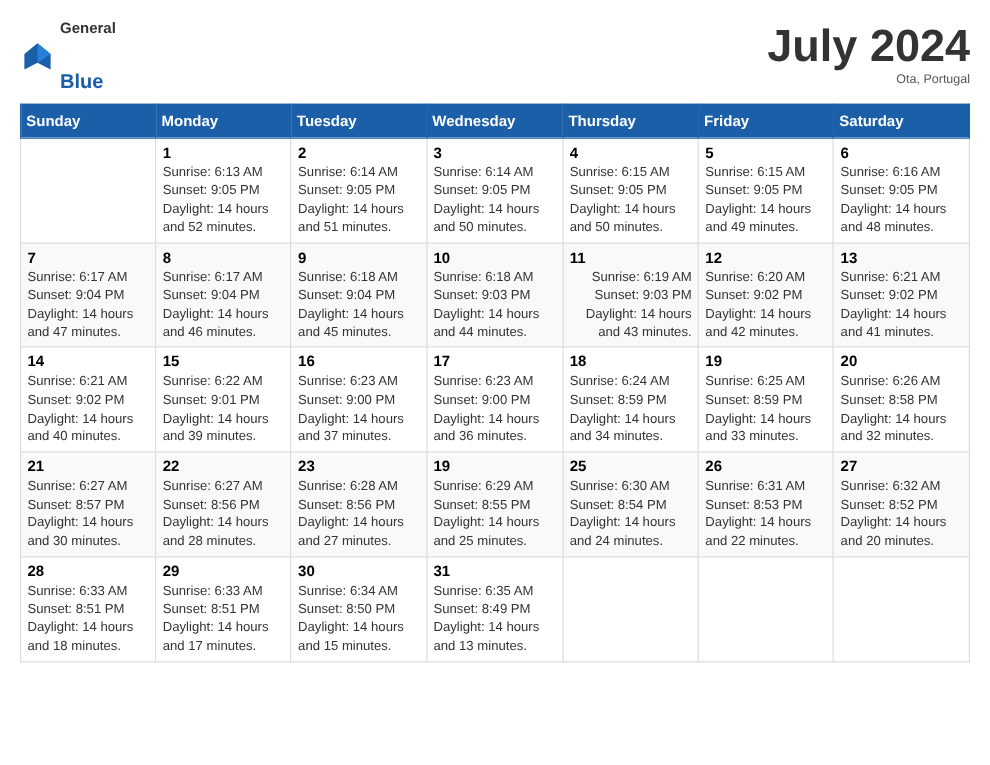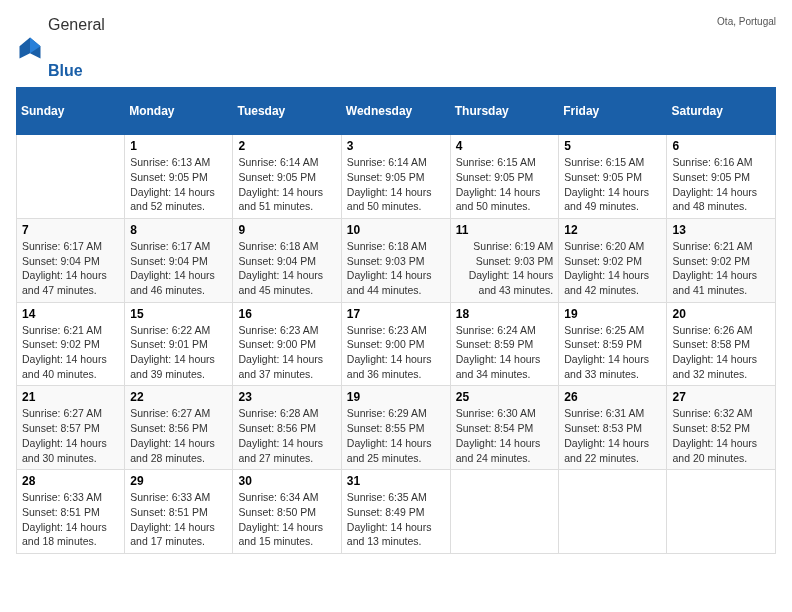--- a/index.html
+++ b/index.html
@@ -20,22 +20,22 @@
       display: flex;
       align-items: center;
       gap: 4px;
     }
     .logo-text {
       display: flex;
       flex-direction: column;
       line-height: 1.1;
     }
     .logo-general {
-      font-size: 16px;
-      font-weight: normal;
+      font-size: 12px;
+      font-weight: bold;
       color: #333;
       text-align: center;
     }
     .logo-blue {
       font-size: 16px;
       font-weight: bold;
       color: #1a5fa8;
       margin-top: 28px;
     }
     .logo-icon {
@@ -55,21 +55,21 @@
       color: #555;
     }
     table {
       width: 100%;
       border-collapse: collapse;
       font-size: 11px;
     }
     thead tr th {
       background-color: #1a5fa8;
       color: #fff;
-      padding: 16px 4px;
+      padding: 6px 4px;
       text-align: left;
       font-size: 12px;
       font-weight: bold;
       border: 1px solid #1a5fa8;
     }
     tbody tr td {
       border: 1px solid #ddd;
       padding: 4px 5px;
       vertical-align: top;
       width: 110px;
@@ -102,20 +102,21 @@
     <svg class="logo-icon" viewBox="0 0 32 32">
       <polygon points="16,4 28,14 28,28 16,22 4,28 4,14" fill="#1a5fa8"></polygon>
       <polygon points="16,4 28,14 16,22" fill="#2980d9"></polygon>
     </svg>
     <div class="logo-text">
       <span class="logo-general">General</span>
       <span class="logo-blue">Blue</span>
     </div>
   </div>
   <div class="title-block">
+    <div class="title-month">July 2024</div>
     <div class="title-location">Ota, Portugal</div>
   </div>
 </div>
 
 <table>
   <thead>
     <tr id="thead-row">
         <th>Sunday</th>
         <th>Monday</th>
         <th>Tuesday</th>

